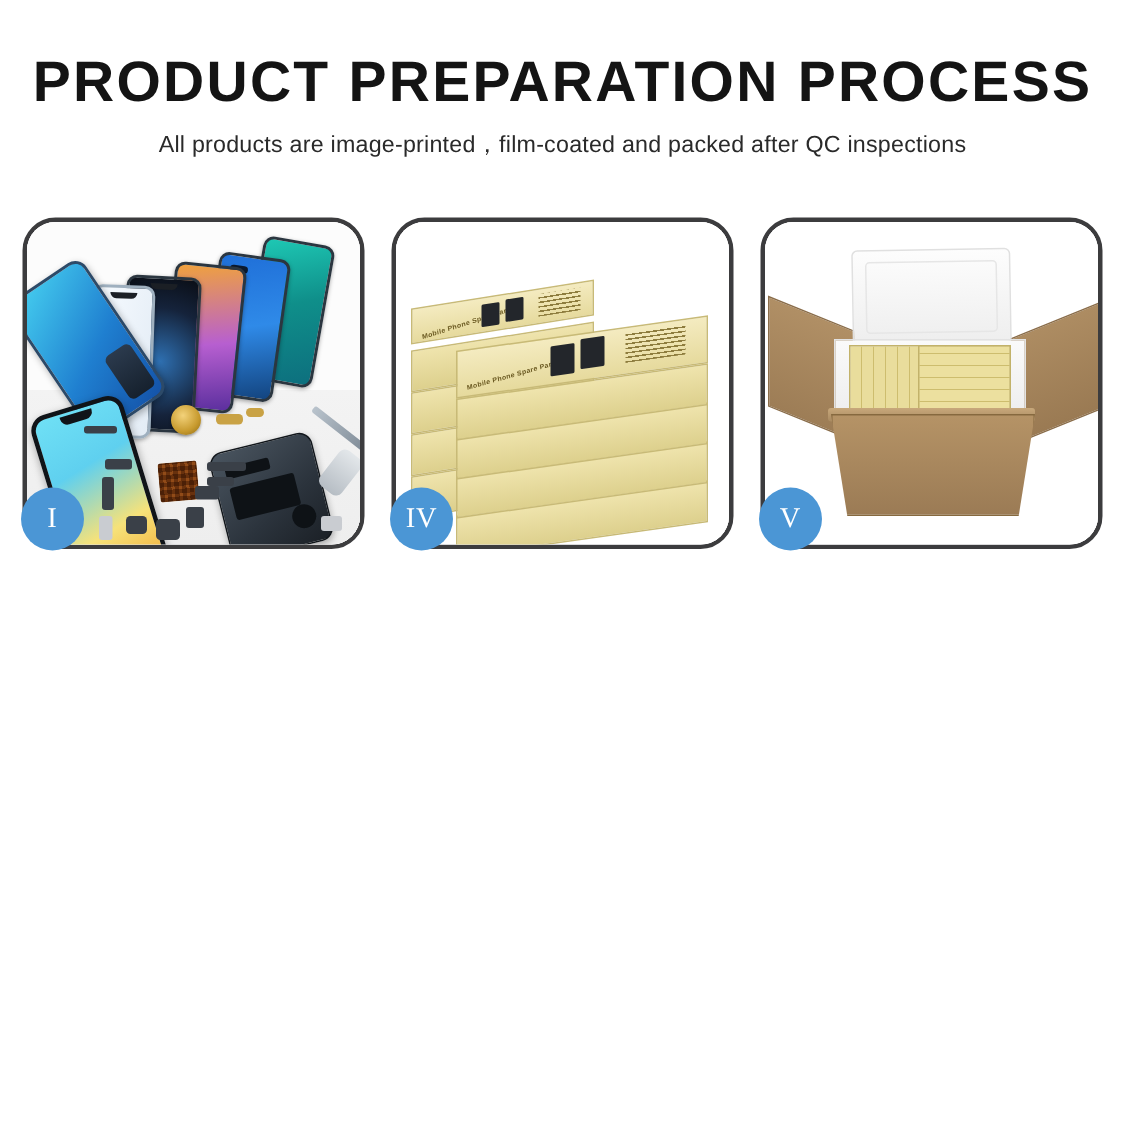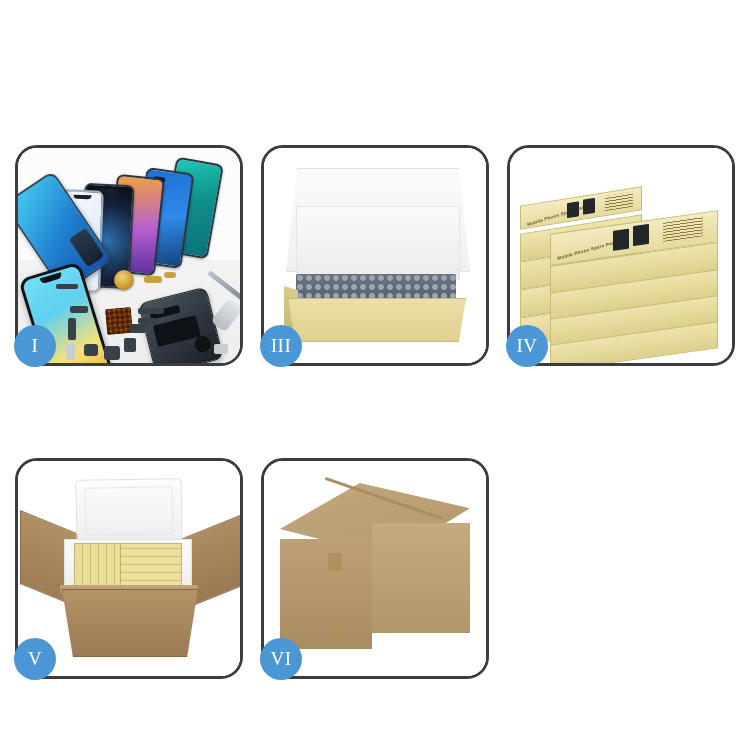--- a/index.html
+++ b/index.html
@@ -324,20 +324,22 @@
   .c6-right {
     position:absolute; left:108px; top:62px; width:98px; height:110px;
     background:linear-gradient(#c5aa80,#b1966c);
   }
   .c6-tape { position:absolute; background:#b0905f; }
 </style>
 </head>
 <body>
 
 <div class="header">
+  <div class="title">PRODUCT PREPARATION PROCESS</div>
+  <div class="subtitle">All products are image-printed，film-coated and packed after QC inspections</div>
 </div>
 
 <div class="grid">
 
   <div class="panel">
     <div class="panel-inner">
       <div class="p1-bg"></div>
       <div class="p1-shelf"></div>
 
       <div class="ph ph-teal"></div>
@@ -378,31 +380,20 @@
       <div class="part" style="left:112px;top:176px;width:16px;height:9px;"></div>
       <div class="part pale" style="left:196px;top:196px;width:14px;height:10px;"></div>
 
       <div class="driver"></div>
       <div class="driver-h"></div>
     </div>
     <div class="badge">I</div>
   </div>
 
 
-  <div class="panel">
-    <div class="panel-inner">
-      <div class="p3-bg"></div>
-      <div class="p3-lid"></div>
-      <div class="p3-foam"></div>
-      <div class="p3-inner"></div>
-      <div class="p3-boxside"></div>
-      <div class="p3-boxfront"></div>
-    </div>
-    <div class="badge">III</div>
-  </div>
 
   <div class="panel">
     <div class="panel-inner">
       <div class="p4-bg"></div>
       <div class="stack">
 
         <div class="sbox" style="left:6px;top:148px;width:120px;transform:skewY(-9deg);"></div>
         <div class="sbox" style="left:6px;top:120px;width:120px;transform:skewY(-9deg);"></div>
         <div class="sbox" style="left:6px;top:92px;width:120px;transform:skewY(-9deg);"></div>
         <div class="sbox" style="left:6px;top:64px;width:120px;transform:skewY(-9deg);"></div>
@@ -437,26 +428,14 @@
       <div class="c5-foamlid"></div>
       <div class="c5-foambox"></div>
       <div class="c5-yellow"></div>
       <div class="c5-yellow2"></div>
       <div class="c5-rim"></div>
       <div class="c5-front"></div>
     </div>
     <div class="badge">V</div>
   </div>
 
-  <div class="panel">
-    <div class="panel-inner">
-      <div class="p6-bg"></div>
-      <div class="c6-top"></div>
-      <div class="c6-seam"></div>
-      <div class="c6-left"></div>
-      <div class="c6-right"></div>
-      <div class="c6-tape" style="left:64px;top:92px;width:14px;height:18px;"></div>
-      <div class="c6-tape" style="left:66px;top:158px;width:14px;height:16px;"></div>
-    </div>
-    <div class="badge">VI</div>
-  </div>
 
 </div>
 
 </body></html>

